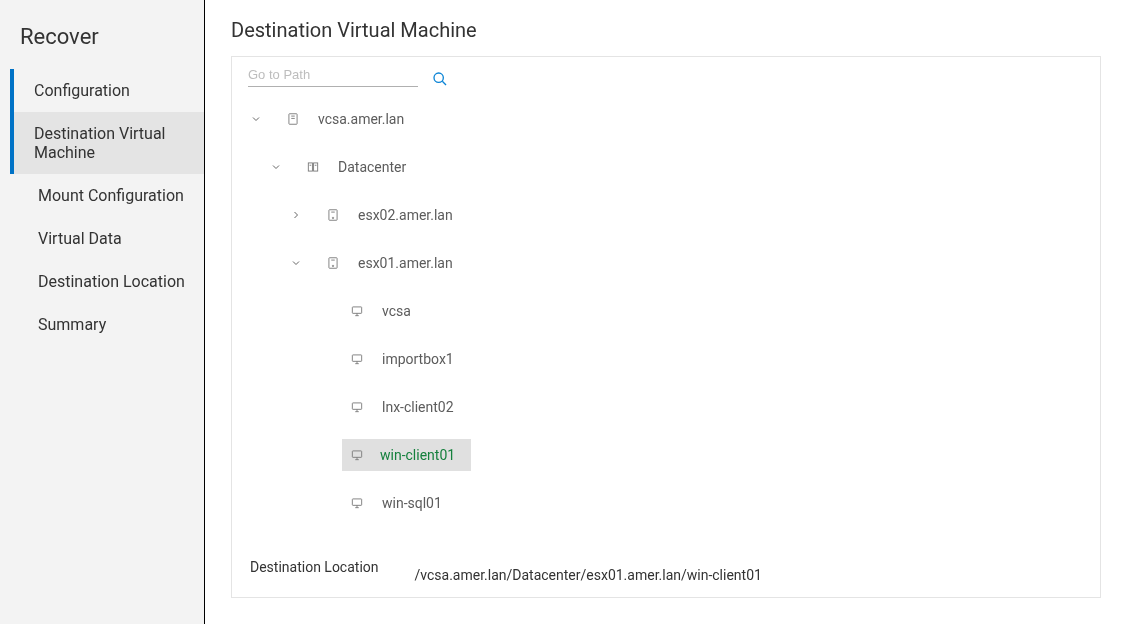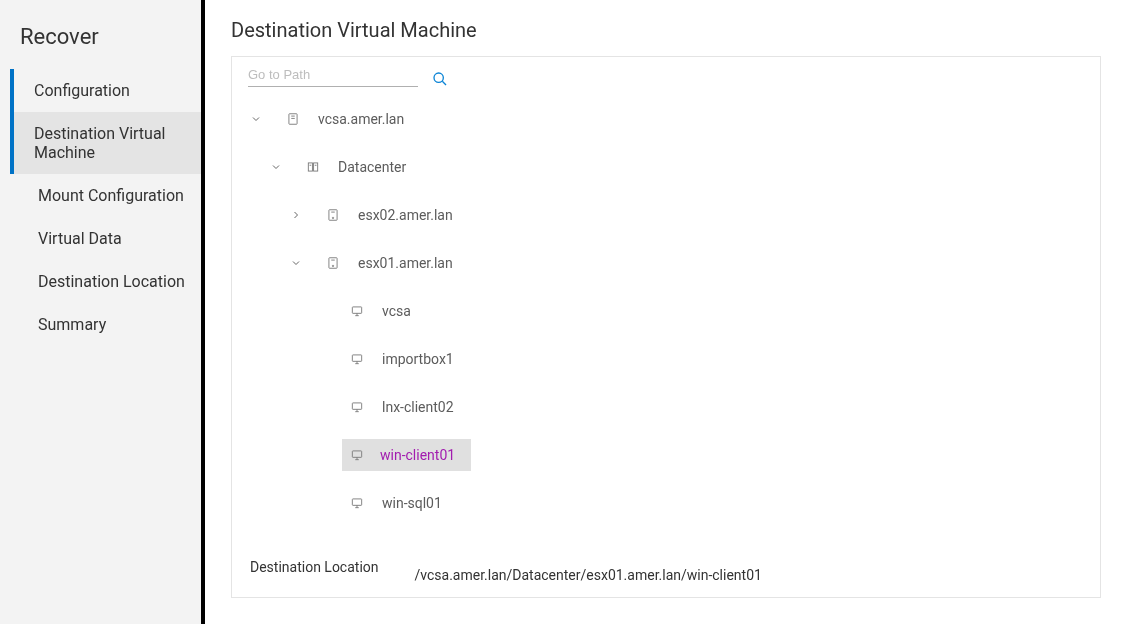--- a/index.html
+++ b/index.html
@@ -13,21 +13,21 @@
     height: 624px;
     overflow: hidden;
   }
 
   
   .container { display: flex; height: 100%; }
   .sidebar {
     width: 205px;
     flex: 0 0 205px;
     background: #f3f3f3;
-    border-right: 4px solid #000000;
+    border-right: 1px solid #000000;
     padding-top: 18px;
   }
   .main {
     flex: 1;
     background: #fff;
     padding: 18px 26px 26px 26px;
     display: flex;
     flex-direction: column;
   }
 
@@ -124,21 +124,21 @@
     color: #7c7c7c;
     display: flex; align-items: center;
   }
   .node-label {
     color: #5c5c5c;
     font-size: 14px;
     padding: 4px 8px;
   }
   .tree-row.selected .node-label {
     background: #e0e0e0;
-    color: #a21caf;
+    color: #15803d;
   }
   .tree-row.selected .node-label, .tree-row .node-label { display: inline-flex; align-items:center; gap:8px; }
   .tree-row.selected .node-icon-label-wrap { background:#e0e0e0; padding:4px 8px; display:inline-flex; gap:8px; align-items:center; }
   .node-icon-label-wrap { display:inline-flex; gap:10px; align-items:center; padding:4px 8px; }
 
   .dest-row {
     display: flex;
     gap: 36px;
     padding: 14px 18px 0 18px;
     color: #444;

